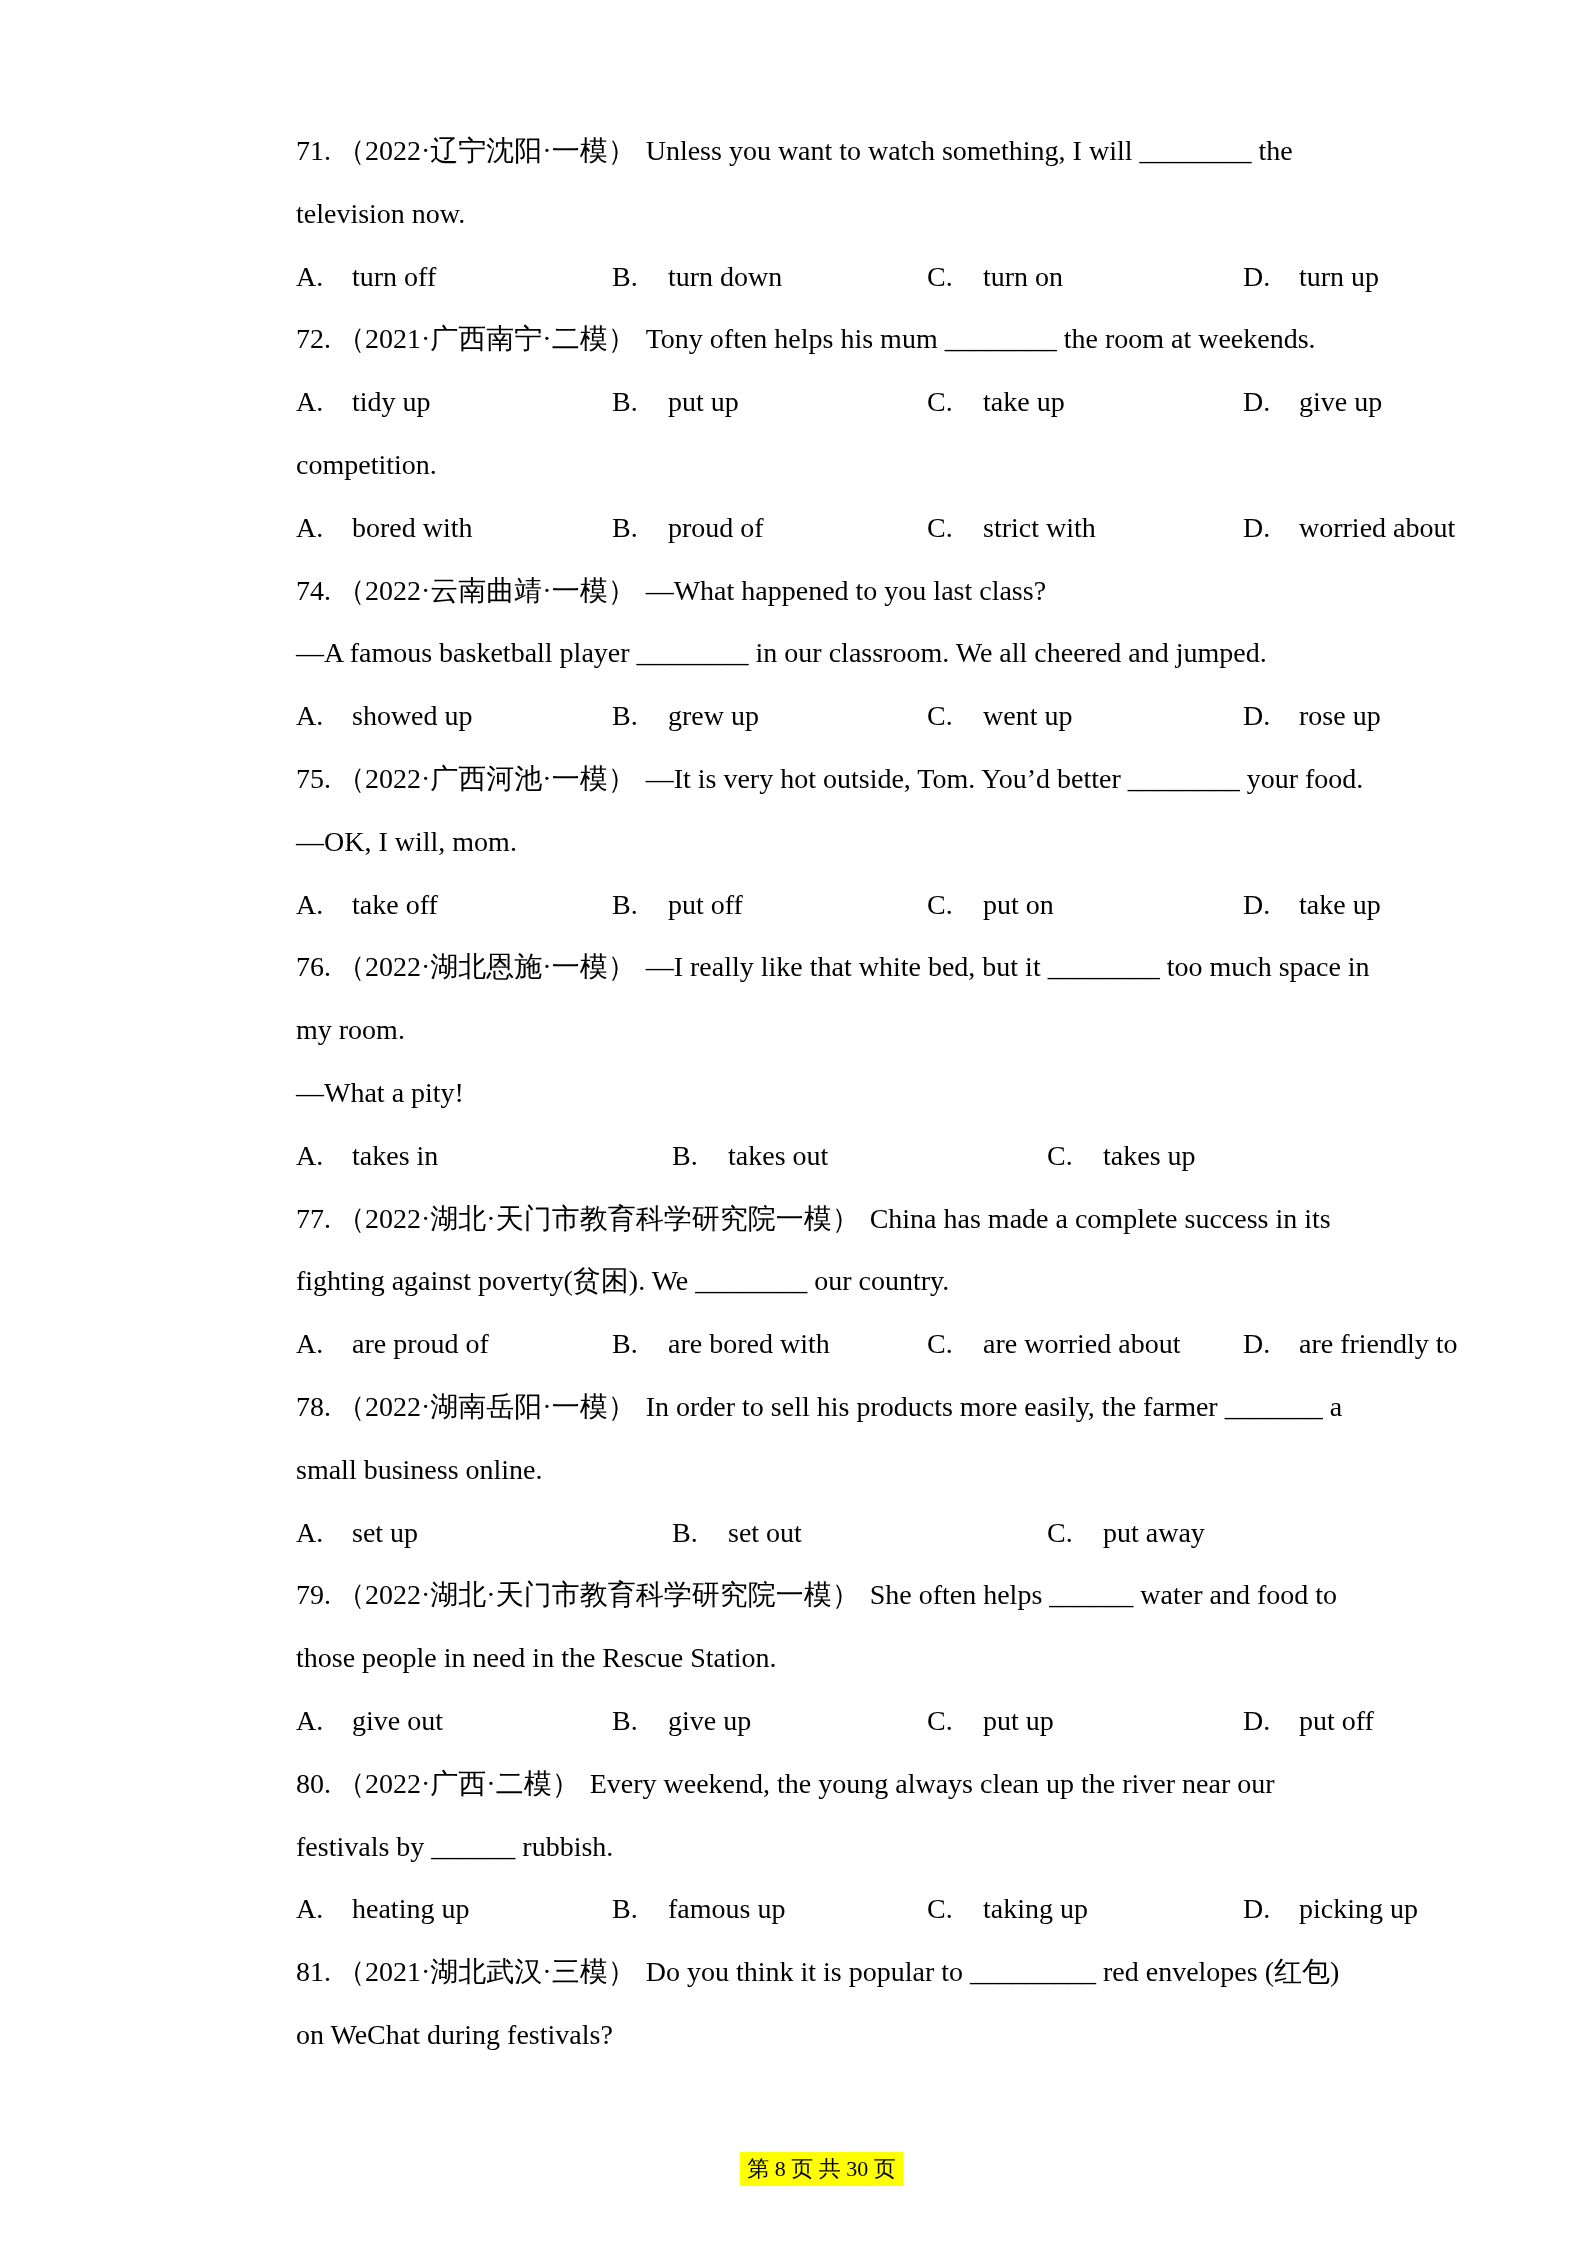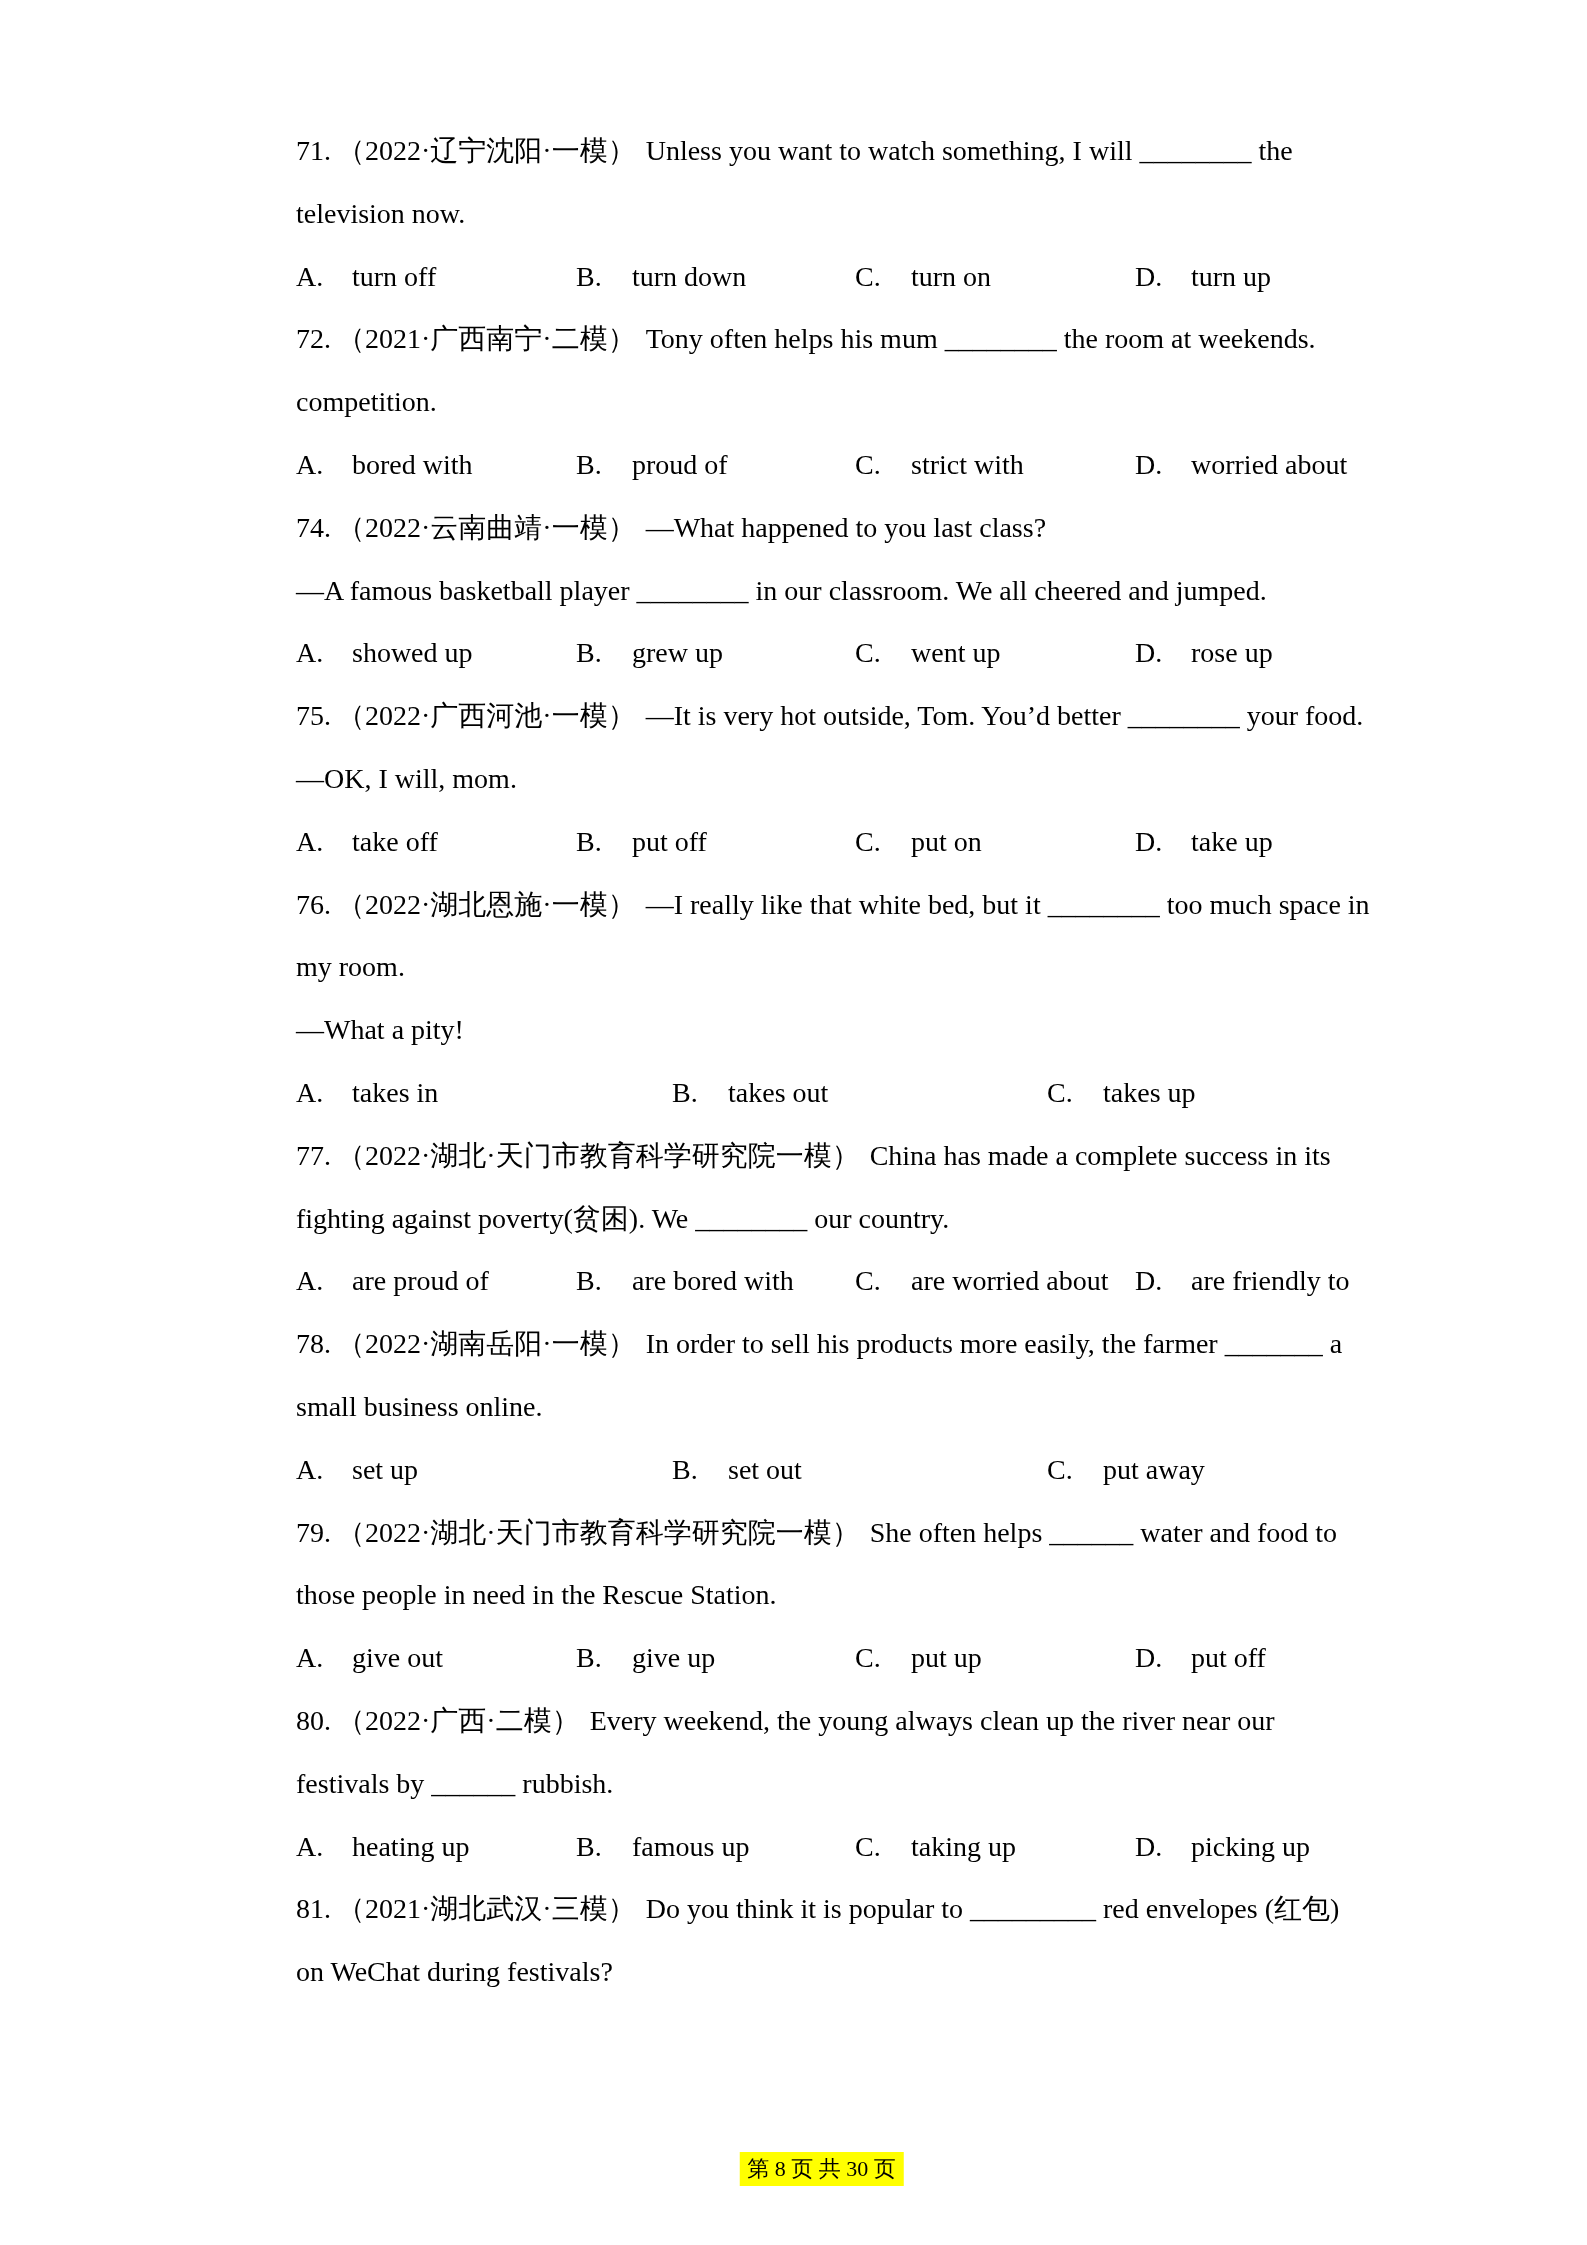--- a/index.html
+++ b/index.html
@@ -27,21 +27,21 @@
   }
   .question-number { display: inline; }
   .question-source { margin: 0 10px 0 6px; }
   .options-row {
     display: grid;
     height: 62.8px;
     line-height: 62.8px;
     font-size: 28px;
     white-space: nowrap;
   }
-  .options-row.cols4 { grid-template-columns: 280px 279px 280px 1fr; }
+  .options-row.cols4 { grid-template-columns: 280px 279px 280px 1fr; gap: 36px; }
   .options-row.cols3 { grid-template-columns: 376px 375px 1fr; }
   .option { display: block; }
   .option-label { display: inline-block; min-width: 56px; }
   .footer-badge {
     position: absolute;
     top: 2152px;
     left: 50%;
     transform: translateX(-50%);
     background: #FFFF00;
     color: #000000;
@@ -62,20 +62,26 @@
         <div class="line">television now.</div>
         <div class="options-row cols4">
           <span class="option"><span class="option-label">A.</span><span class="option-text">turn off</span></span>
           <span class="option"><span class="option-label">B.</span><span class="option-text">turn down</span></span>
           <span class="option"><span class="option-label">C.</span><span class="option-text">turn on</span></span>
           <span class="option"><span class="option-label">D.</span><span class="option-text">turn up</span></span>
         </div>
       </div>
       <div class="question-block">
         <div class="line"><span class="question-number">72.</span><span class="question-source">（2021·广西南宁·二模）</span><span class="question-text">Tony often helps his mum ________ the room at weekends.</span></div>
+        <div class="options-row cols4">
+          <span class="option"><span class="option-label">A.</span><span class="option-text">tidy up</span></span>
+          <span class="option"><span class="option-label">B.</span><span class="option-text">put up</span></span>
+          <span class="option"><span class="option-label">C.</span><span class="option-text">take up</span></span>
+          <span class="option"><span class="option-label">D.</span><span class="option-text">give up</span></span>
+        </div>
       </div>
       <div class="question-block">
         <div class="line">competition.</div>
         <div class="options-row cols4">
           <span class="option"><span class="option-label">A.</span><span class="option-text">bored with</span></span>
           <span class="option"><span class="option-label">B.</span><span class="option-text">proud of</span></span>
           <span class="option"><span class="option-label">C.</span><span class="option-text">strict with</span></span>
           <span class="option"><span class="option-label">D.</span><span class="option-text">worried about</span></span>
         </div>
       </div>

